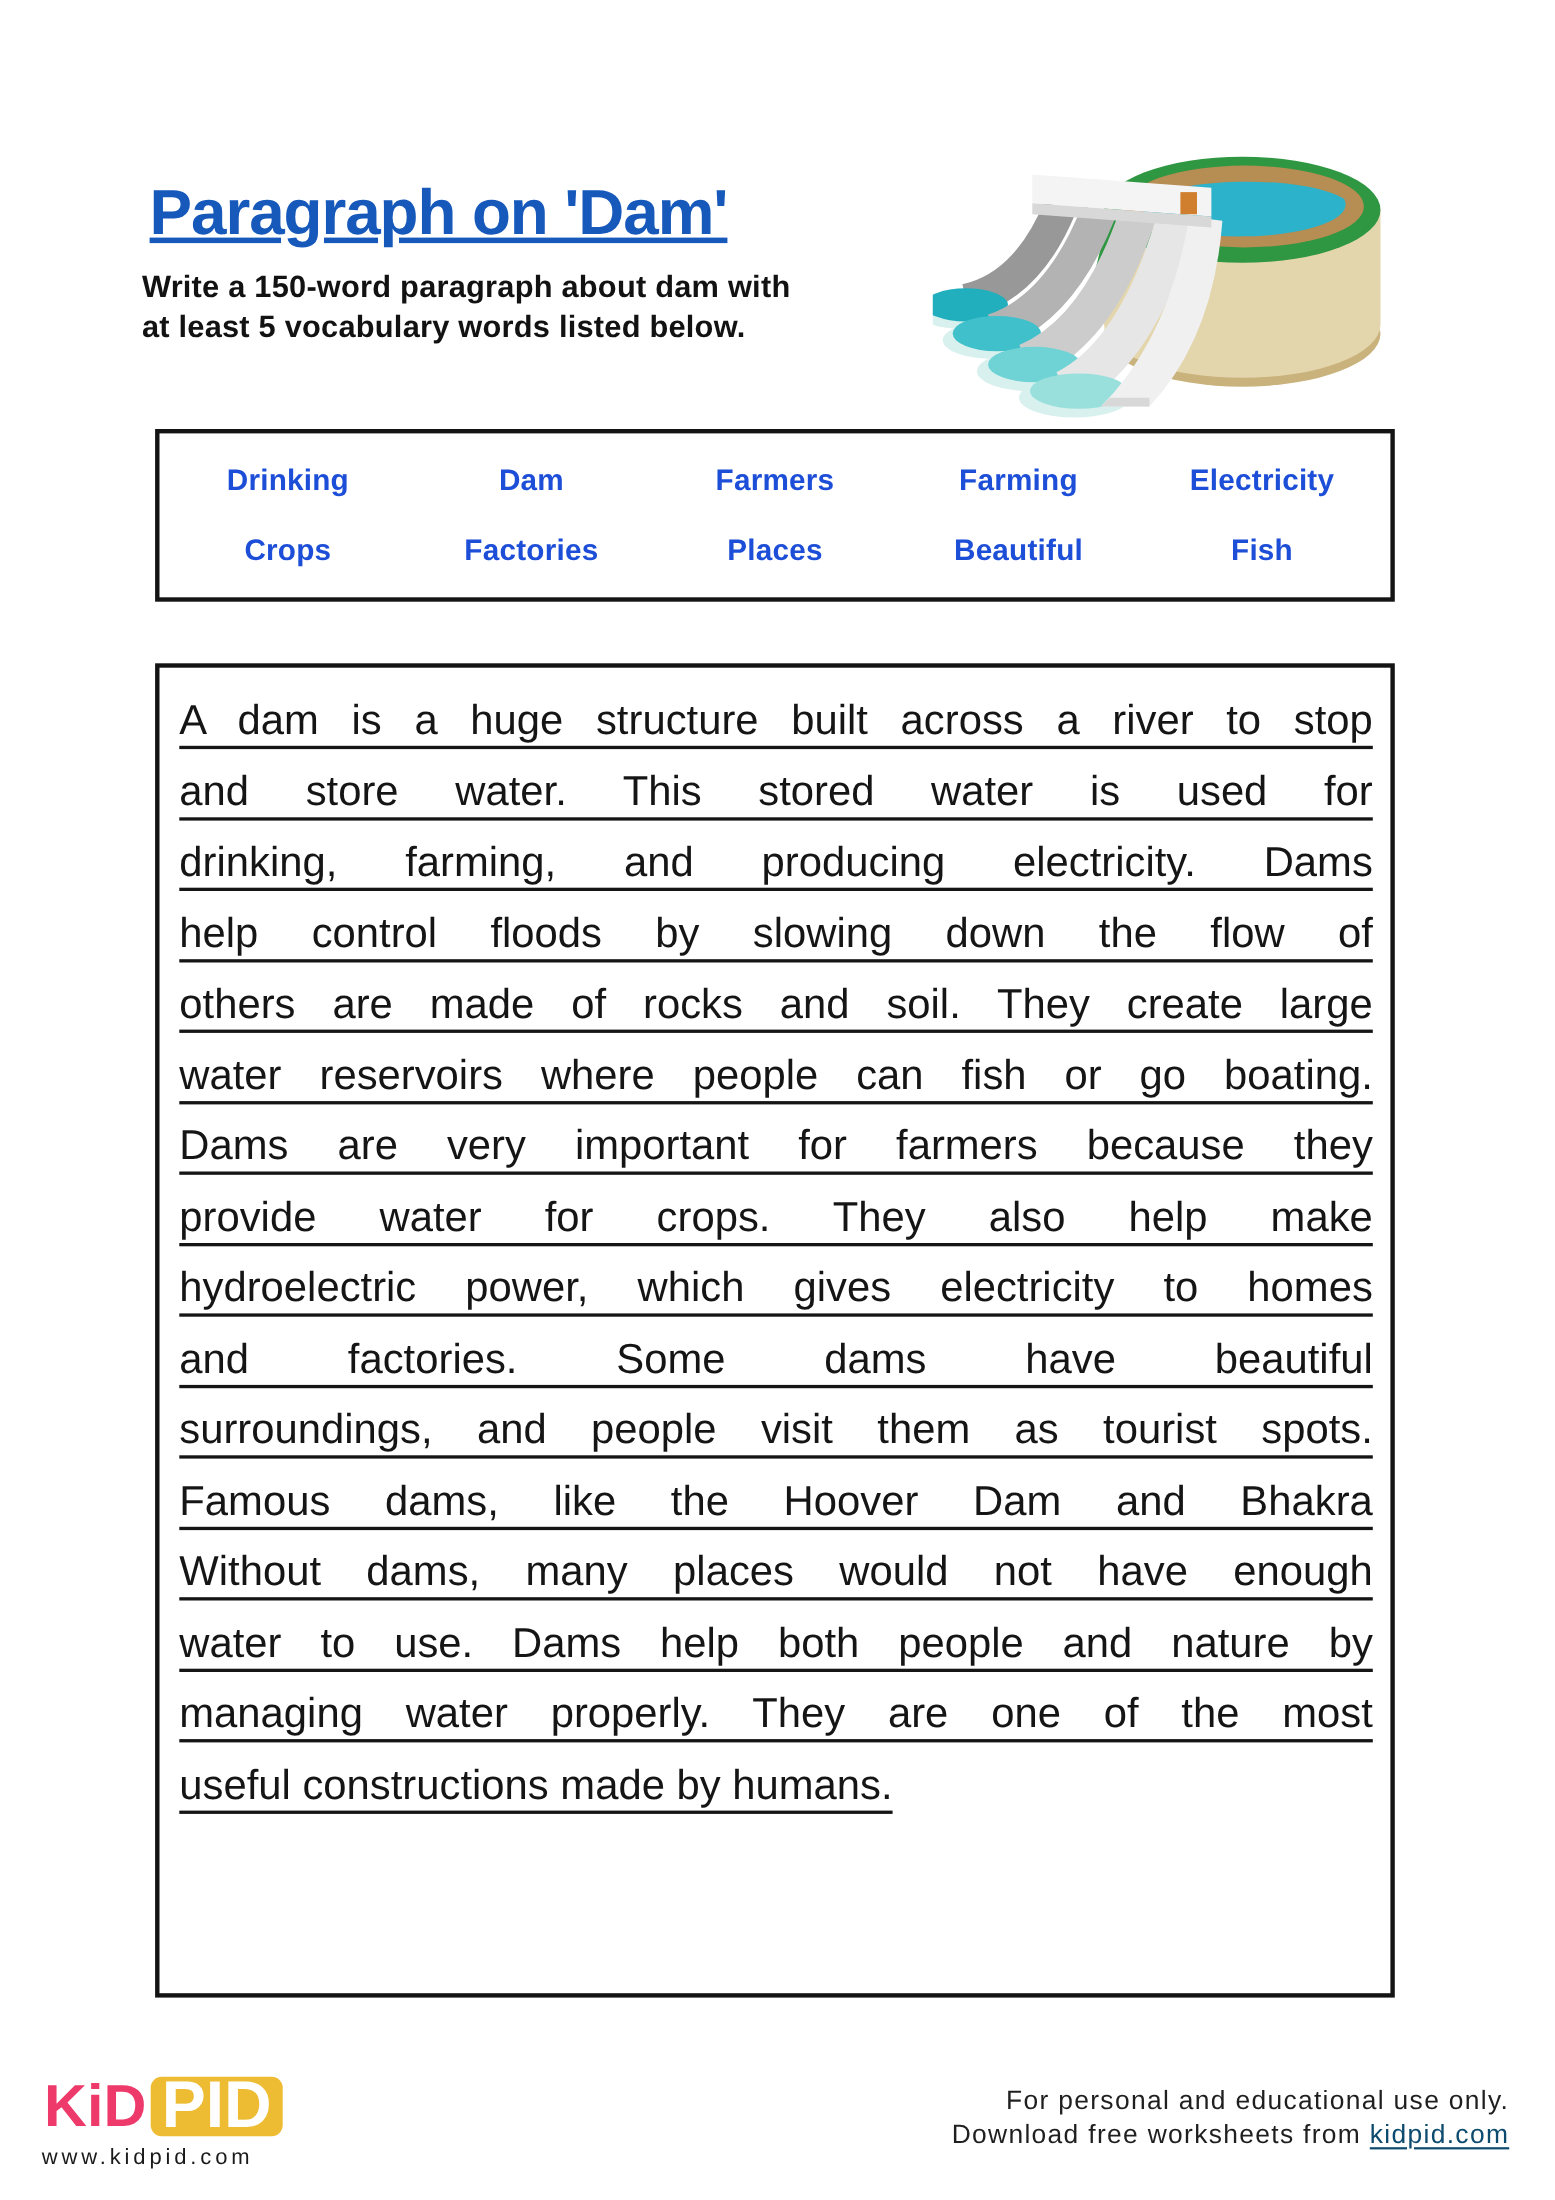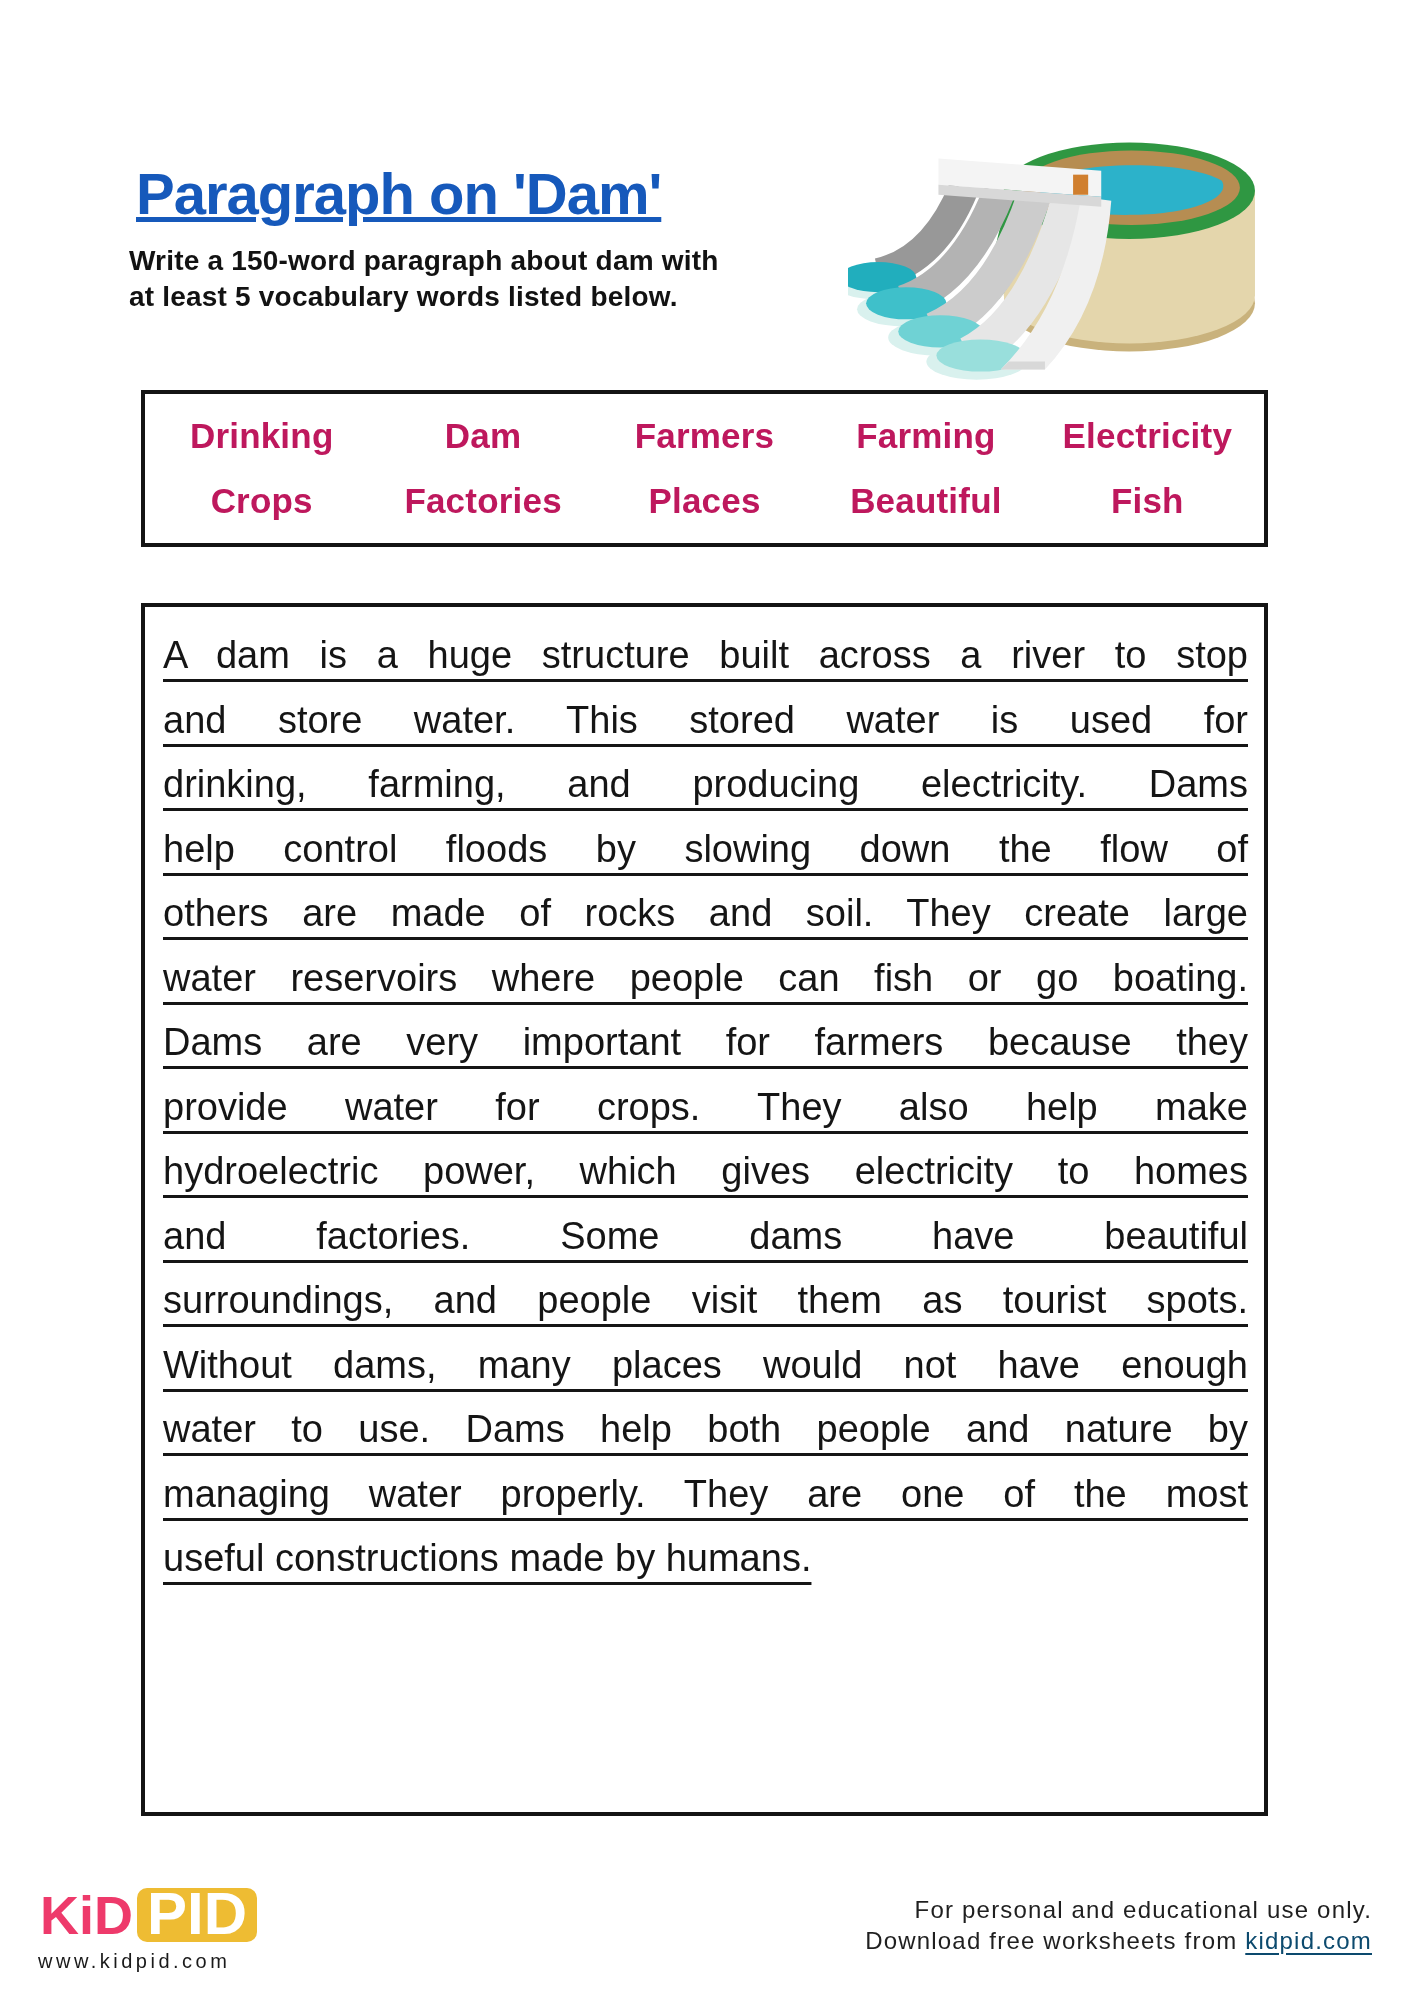--- a/index.html
+++ b/index.html
@@ -26,21 +26,21 @@
   .dam-art{position:absolute;left:848px;top:110px;width:412px;height:272px;}
   
   .vocab-box{
     position:absolute;left:141px;top:390px;width:1127px;height:157px;
     border:4px solid #141414;box-sizing:border-box;
     display:grid;grid-template-columns:repeat(5,1fr);grid-template-rows:1fr 1fr;
     align-items:center;justify-items:center;
     padding:10px 6px;
   }
   .vocab-word{
-    font-size:35px;font-weight:bold;color:#be185d;letter-spacing:0.2px;
+    font-size:27px;font-weight:bold;color:#1d4ed8;letter-spacing:0.2px;
   }
   
   .essay-box{
     position:absolute;left:141px;top:603px;width:1127px;height:1213px;
     border:4px solid #141414;box-sizing:border-box;
     padding:16px 16px 0 18px;
   }
   .essay-line{
     font-size:38px;color:#151515;
     line-height:64.5px;
@@ -139,20 +139,21 @@
     <div class="essay-line">and store water. This stored water is used for</div>
     <div class="essay-line">drinking, farming, and producing electricity. Dams</div>
     <div class="essay-line">help control floods by slowing down the flow of</div>
     <div class="essay-line">others are made of rocks and soil. They create large</div>
     <div class="essay-line">water reservoirs where people can fish or go boating.</div>
     <div class="essay-line">Dams are very important for farmers because they</div>
     <div class="essay-line">provide water for crops. They also help make</div>
     <div class="essay-line">hydroelectric power, which gives electricity to homes</div>
     <div class="essay-line">and factories. Some dams have beautiful</div>
     <div class="essay-line">surroundings, and people visit them as tourist spots.</div>
+    <div class="essay-line">Famous dams, like the Hoover Dam and Bhakra</div>
     <div class="essay-line">Without dams, many places would not have enough</div>
     <div class="essay-line">water to use. Dams help both people and nature by</div>
     <div class="essay-line">managing water properly. They are one of the most</div>
     <div class="essay-line short">useful constructions made by humans.</div>
   </div>
 
   <div class="logo">
     <span class="logo-kid">KiD</span>
     <span class="logo-pid">PID</span>
   </div>

